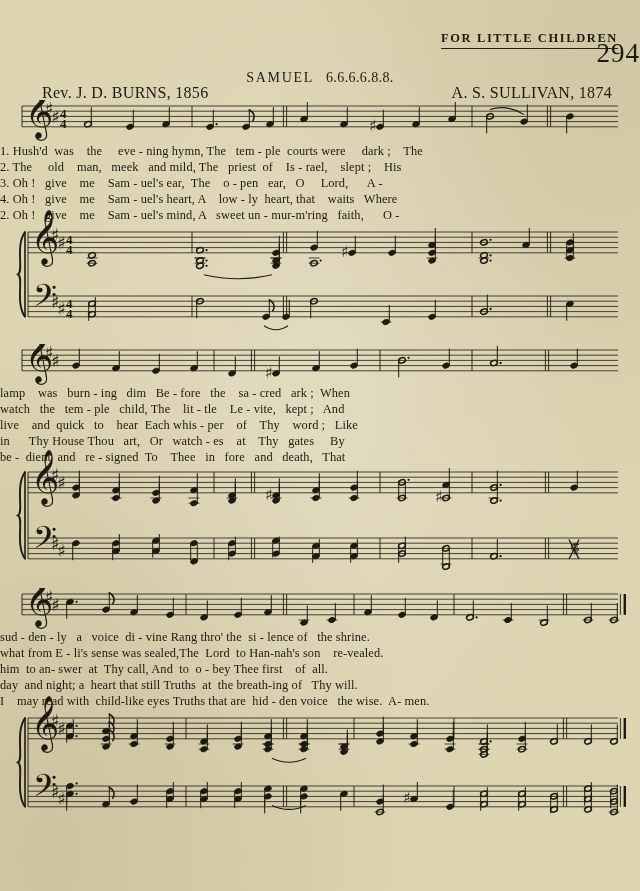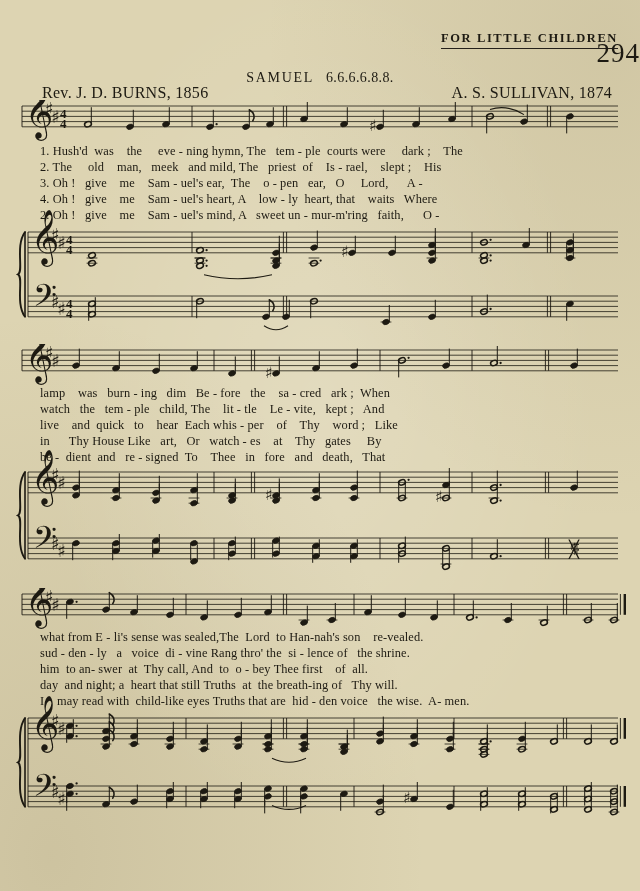--- a/index.html
+++ b/index.html
@@ -96,21 +96,20 @@
     letter-spacing: 0.1px;
   }
   .lyr1 { top: 143px; }
   .lyr2 { top: 385px; }
   .lyr3 { top: 629px; }
 
   .lyric-line {
     height: 16px;
     line-height: 16px;
     white-space: pre;
-    padding-left: 40px;
   }
 </style>
 </head>
 <body>
 
 <div class="page">
 
   <div class="grain"></div>
 
   <div class="running-head">FOR LITTLE CHILDREN</div>
@@ -493,21 +492,21 @@
           <text x="556" y="209.08" font-size="13.520000000000001" fill="#1d1a12" font-family="DejaVu Sans, sans-serif">⸿</text>
           <text x="555" y="210.64" font-size="16.64" fill="#1d1a12" font-family="DejaVu Sans, sans-serif">╳</text>
         </g>
       </svg>
   </div>
 
   <div class="lyrics lyr2">
     <div class="lyric-line">lamp    was   burn - ing   dim   Be - fore   the    sa - cred   ark ;  When</div>
     <div class="lyric-line">watch   the   tem - ple   child, The    lit - tle    Le - vite,   kept ;   And</div>
     <div class="lyric-line">live    and  quick   to    hear  Each whis - per    of    Thy    word ;   Like</div>
-    <div class="lyric-line">in      Thy House Like   art,   Or   watch - es    at    Thy   gates     By</div>
+    <div class="lyric-line">in      Thy House Thou   art,   Or   watch - es    at    Thy   gates     By</div>
     <div class="lyric-line">be -  dient  and   re - signed  To    Thee   in   fore   and   death,   That</div>
   </div>
 
   <div class="system sys3">
     <svg class="staff-svg" width="612" height="248" viewBox="0 0 612 248">
         <g>
           <line x1="8" y1="6" x2="604" y2="6" stroke="#1d1a12" stroke-width="0.8"></line>
           <line x1="8" y1="11.2" x2="604" y2="11.2" stroke="#1d1a12" stroke-width="0.8"></line>
           <line x1="8" y1="16.4" x2="604" y2="16.4" stroke="#1d1a12" stroke-width="0.8"></line>
           <line x1="8" y1="21.6" x2="604" y2="21.6" stroke="#1d1a12" stroke-width="0.8"></line>
@@ -775,20 +774,20 @@
           <line x1="610.8" y1="130" x2="610.8" y2="150.8" stroke="#1d1a12" stroke-width="2.4"></line>
           <line x1="606.4" y1="198" x2="606.4" y2="218.8" stroke="#1d1a12" stroke-width="0.9"></line>
           <line x1="610.8" y1="198" x2="610.8" y2="218.8" stroke="#1d1a12" stroke-width="2.4"></line>
           <path d="M258,170.2 Q275,178.2 292,170.2" stroke="#1d1a12" stroke-width="1.1" fill="none"></path>
           <path d="M258,217.4 Q275,225.4 292,217.4" stroke="#1d1a12" stroke-width="1.1" fill="none"></path>
         </g>
       </svg>
   </div>
 
   <div class="lyrics lyr3">
+    <div class="lyric-line">sud - den - ly   a   voice  di - vine Rang thro' the  si - lence of   the shrine.</div>
     <div class="lyric-line">what from E - li's sense was sealed,The  Lord  to Han-nah's son    re-vealed.</div>
-    <div class="lyric-line">sud - den - ly   a   voice  di - vine Rang thro' the  si - lence of   the shrine.</div>
     <div class="lyric-line">him  to an- swer  at  Thy call, And  to  o - bey Thee first    of  all.</div>
     <div class="lyric-line">day  and night; a  heart that still Truths  at  the breath-ing of   Thy will.</div>
     <div class="lyric-line">I    may read with  child-like eyes Truths that are  hid - den voice   the wise.  A- men.</div>
   </div>
 
 </div>
 
 </body></html>

